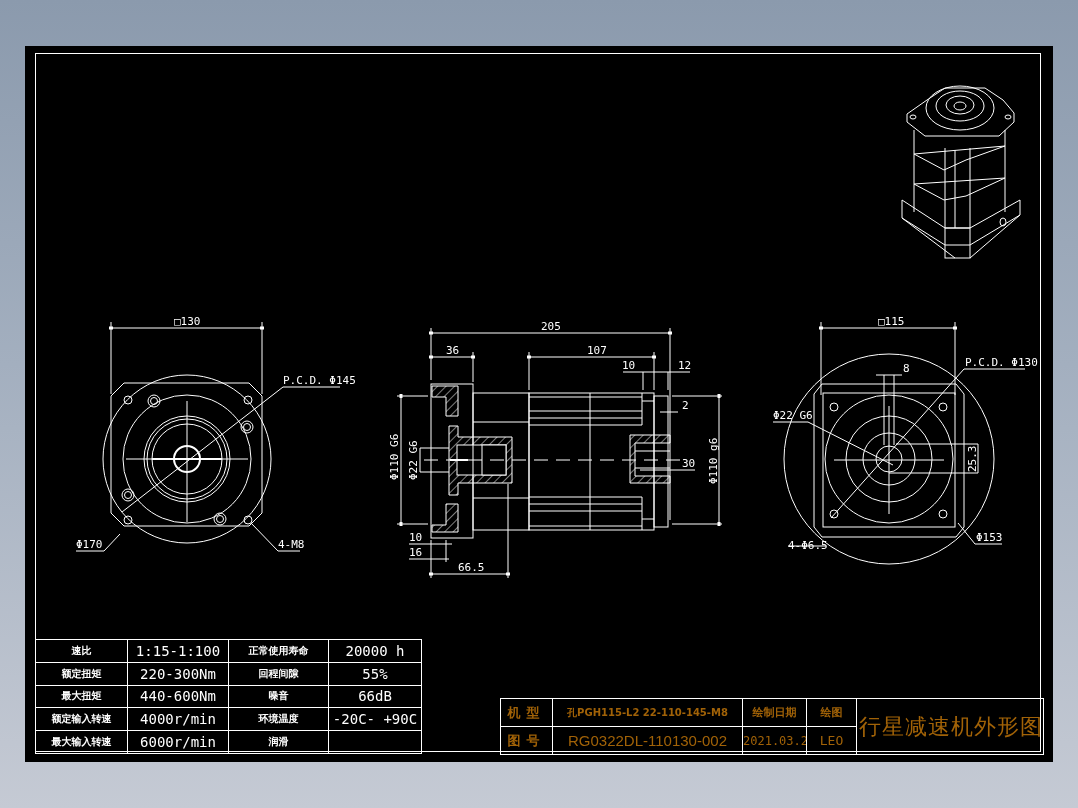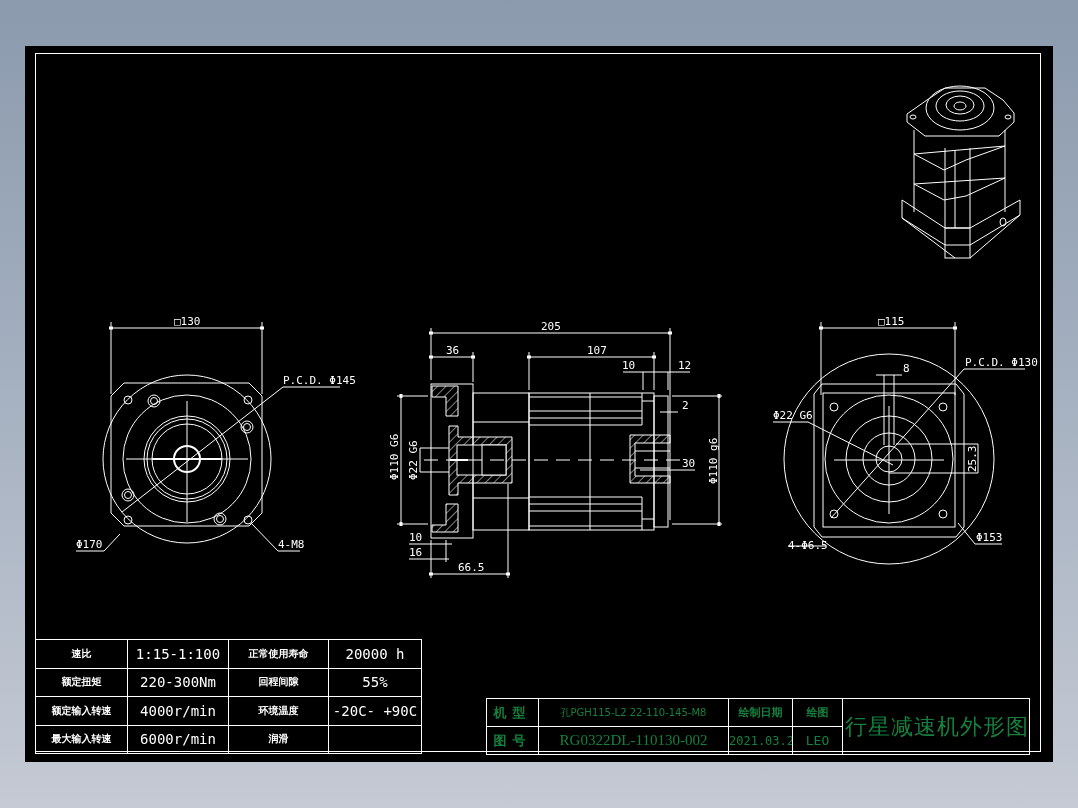--- a/index.html
+++ b/index.html
@@ -27,30 +27,30 @@
       border-collapse: collapse; color: #fff; font-size: 11px; table-layout: fixed;
     }
     table.spec td {
       border: 1px solid #fff; height: 18px; text-align: center; padding: 0;
       white-space: nowrap; overflow: hidden;
     }
     table.spec td.lbl { font-weight: bold; font-size: 10px; font-family: "DejaVu Sans", sans-serif; }
     table.spec td.val { font-family: "DejaVu Sans Mono", monospace; font-size: 14px; }
 
     table.title {
-      position: absolute; left: 486px; top: 698px; width: 543px; height: 56px;
-      border-collapse: collapse; color: #15803d; table-layout: fixed;
+      position: absolute; left: 500px; top: 698px; width: 543px; height: 56px;
+      border-collapse: collapse; color: #a16207; table-layout: fixed;
     }
     table.title td {
       border: 1px solid #fff; text-align: center; padding: 0; white-space: nowrap; overflow: hidden;
       font-family: "DejaVu Sans", sans-serif;
     }
     table.title td.k { font-weight: bold; font-size: 13px; letter-spacing: 6px; }
-    table.title td.model { font-weight: normal; font-size: 10px; }
-    table.title td.dwg { font-family: Liberation Serif, serif; font-size: 15px; }
+    table.title td.model { font-weight: bold; font-size: 10px; }
+    table.title td.dwg { font-family: Liberation Sans, sans-serif; font-size: 15px; }
     table.title td.small { font-weight: bold; font-size: 11px; }
     table.title td.date { font-family: "DejaVu Sans Mono", monospace; font-size: 12px; }
     table.title td.name { font-family: "DejaVu Sans Mono", monospace; font-size: 13px; }
     table.title td.big { font-size: 22px; font-family: "DejaVu Serif", serif; letter-spacing: 1px; text-align: right; }
   </style>
 </head>
 <body>
 
 <div id="sheet">
   <div id="frame"></div>
@@ -281,20 +281,26 @@
     <td class="lbl">正常使用寿命</td>
     <td class="val">20000 h</td>
   </tr>
   <tr>
     <td class="lbl">额定扭矩</td>
     <td class="val">220-300Nm</td>
     <td class="lbl">回程间隙</td>
     <td class="val">55%</td>
   </tr>
   <tr>
+    <td class="lbl">最大扭矩</td>
+    <td class="val">440-600Nm</td>
+    <td class="lbl">噪音</td>
+    <td class="val">66dB</td>
+  </tr>
+  <tr>
     <td class="lbl">额定输入转速</td>
     <td class="val">4000r/min</td>
     <td class="lbl">环境温度</td>
     <td class="val">-20C- +90C</td>
   </tr>
   <tr>
     <td class="lbl">最大输入转速</td>
     <td class="val">6000r/min</td>
     <td class="lbl">润滑</td>
     <td class="val"></td>

